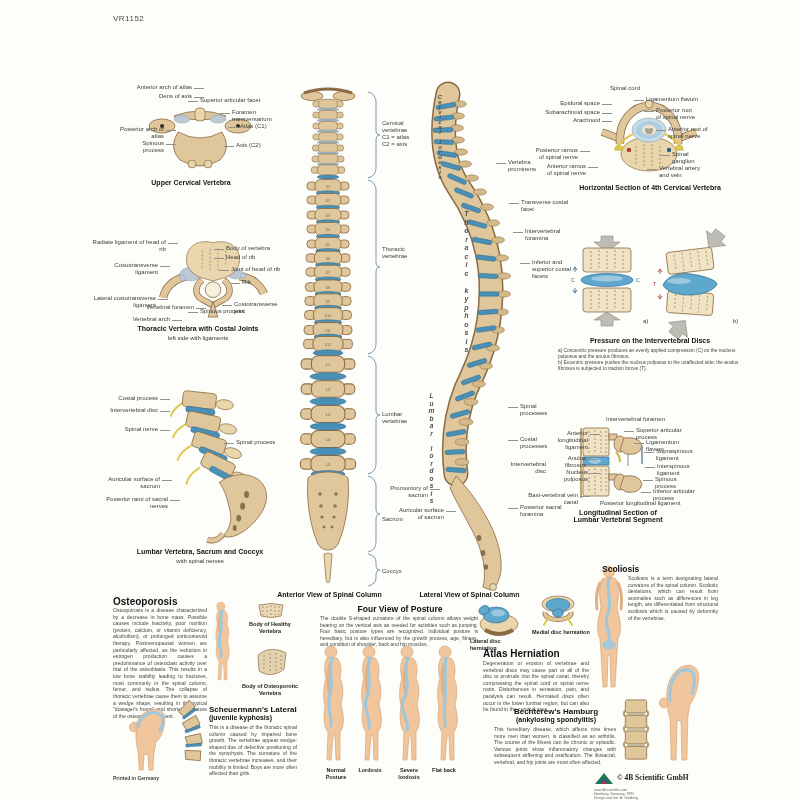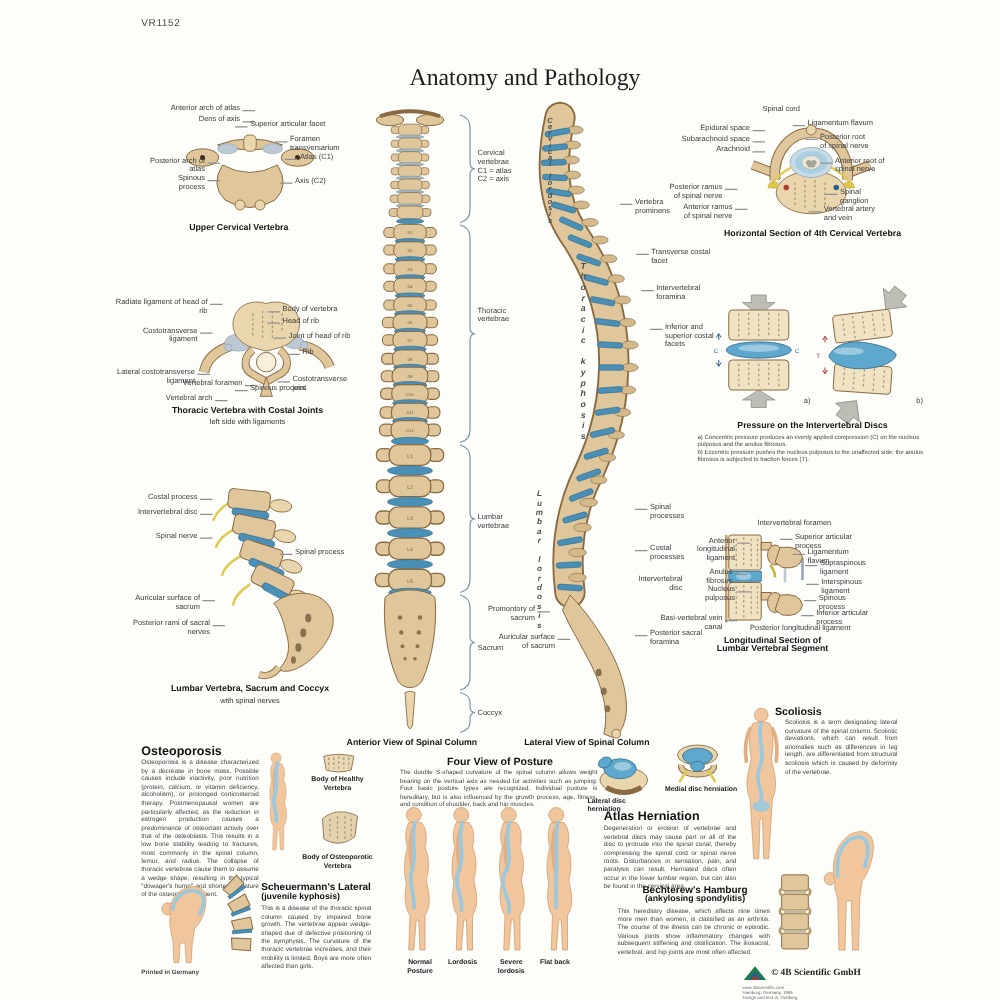--- a/index.html
+++ b/index.html
@@ -47,21 +47,20 @@
   .vnumL{font-size:4px;}
   .svgC{font-size:5px;fill:#2c5f8a;font-family:"Liberation Sans",sans-serif;}
   .svgT{font-size:5px;fill:#b03a2a;font-family:"Liberation Sans",sans-serif;}
 </style>
 </head>
 <body>
 
 <div id="poster">
 
   <div class="code" style="left:113px;top:14px;">VR1152</div>
-  <div class="subtitle">Anatomy and Pathology</div>
 
   <svg class="abs" style="left:146px;top:102px;width:108px;height:76px;" viewBox="0 0 108 76">
     <ellipse class="bone" cx="16" cy="24" rx="13" ry="7"></ellipse>
     <ellipse class="bone" cx="92" cy="24" rx="13" ry="7"></ellipse>
     <path class="bone" d="M28,14 Q54,4 80,14 Q54,22 28,14 Z"></path>
     <rect class="bone2" x="49" y="6" width="10" height="13" rx="4"></rect>
     <ellipse class="lig" cx="36" cy="17" rx="8" ry="4"></ellipse>
     <ellipse class="lig" cx="72" cy="17" rx="8" ry="4"></ellipse>
     <circle cx="16" cy="24" r="2" fill="#3a2e20"></circle>
     <circle cx="92" cy="24" r="2" fill="#3a2e20"></circle>
@@ -515,21 +514,21 @@
   <div class="para" style="left:483px;top:660px;width:106px;">Degeneration or erosion of vertebrae and vertebral discs may cause part or all of the disc to protrude into the spinal canal, thereby compressing the spinal cord or spinal nerve roots. Disturbances in sensation, pain, and paralysis can result. Herniated discs often occur in the lower lumbar region, but can also be found in the cervical area.</div>
 
   <svg class="abs" style="left:592px;top:565px;width:34px;height:126px;" viewBox="0 0 34 126">
     <circle class="skin" cx="17" cy="7" r="5.5"></circle>
     <path class="skin" d="M10,14 C14,12 20,12 24,14 C27,22 27,32 25,42 L28,56 C29,64 28,70 26,74 L25,88 23,122 H19 L18,90 H16 L15,122 H11 L9,88 8,74 C6,70 5,64 6,56 L9,42 C7,32 7,22 10,14 Z"></path>
     <path d="M8,18 C4,26 4,36 5,44" stroke="#e0b084" stroke-width="3" fill="none" stroke-linecap="round"></path>
     <path d="M26,18 C30,26 30,36 29,44" stroke="#e0b084" stroke-width="3" fill="none" stroke-linecap="round"></path>
     <path class="spine" stroke-width="3.5" d="M17,14 C13,24 21,36 16,48 C11,60 19,68 17,76"></path>
     <ellipse cx="17" cy="80" rx="7" ry="4.5" fill="#9cc8de" opacity=".9"></ellipse>
   </svg>
-  <div class="h2x" style="left:620px;top:564px;font-size:8.5px;">Scoliosis</div>
+  <div class="h2x" style="left:602px;top:564px;font-size:8.5px;">Scoliosis</div>
   <div class="para" style="left:628px;top:575px;width:90px;">Scoliosis is a term designating lateral curvature of the spinal column. Scoliotic deviations, which can result from anomalies such as differences in leg length, are differentiated from structural scoliosis which is caused by deformity of the vertebrae.</div>
 
   <svg class="abs" style="left:126px;top:692px;width:44px;height:80px;" viewBox="0 0 44 82">
     <circle class="skin" cx="8" cy="36" r="5"></circle>
     <path class="skin" d="M10,40 C8,30 16,20 26,18 C36,16 40,22 39,32 C38,42 34,48 30,52 L28,64 27,80 H23 L22,64 H18 L17,80 H13 L12,62 C10,54 9,46 10,40 Z"></path>
     <path class="spine" d="M12,36 C14,24 24,19 33,22 C39,25 38,33 34,40"></path>
   </svg>
   <svg class="abs" style="left:170px;top:700px;width:40px;height:64px;" viewBox="0 0 40 66">
     <g transform="translate(8,12) rotate(-36)">
         <path class="bone" d="M0,0 L16,-3 L17,6 L2,8 Z"></path>

